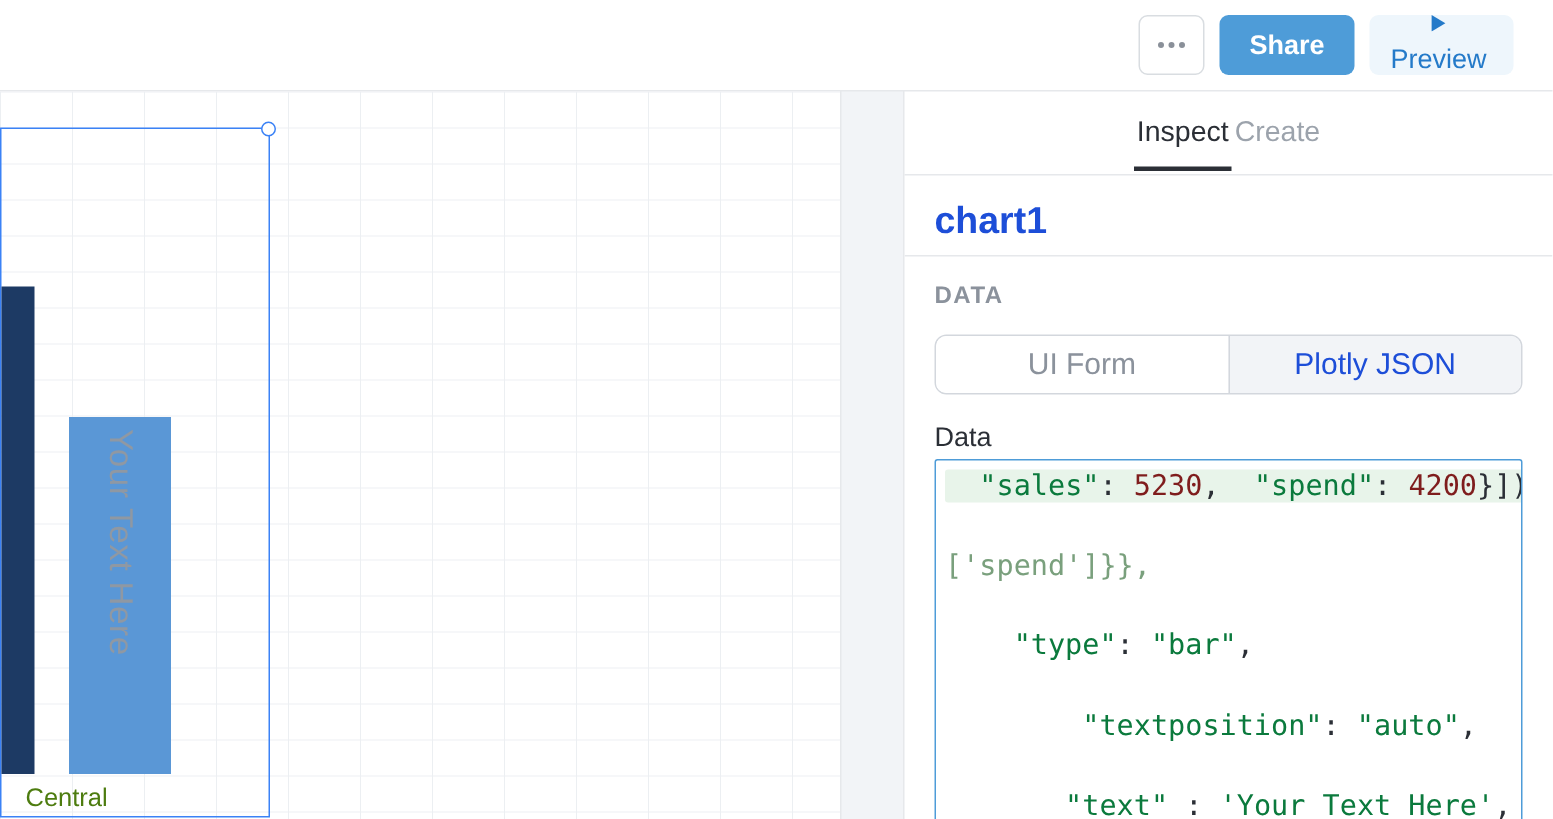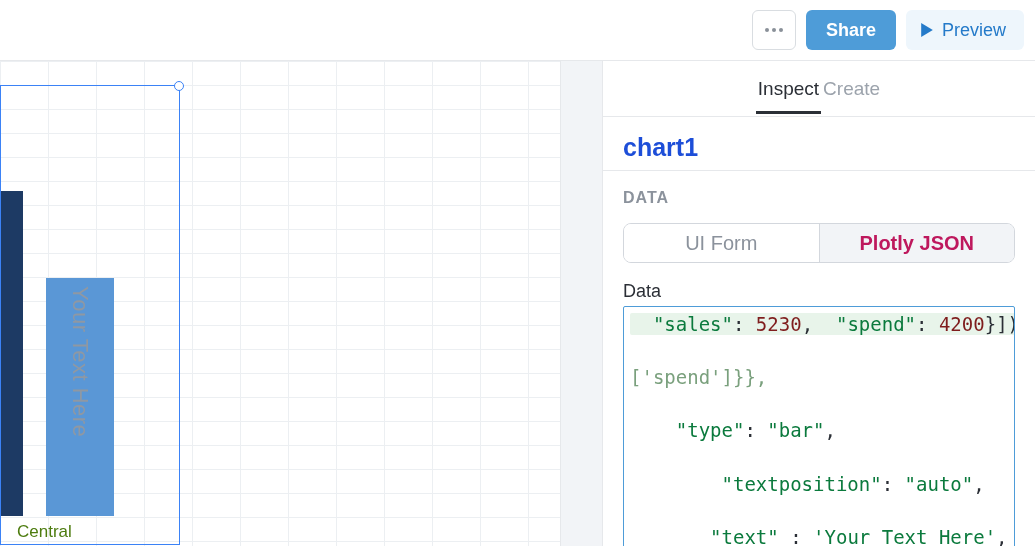--- a/index.html
+++ b/index.html
@@ -2,37 +2,37 @@
 <html><head>
 <meta charset="utf-8">
 <style>
   * { box-sizing: border-box; margin: 0; padding: 0; }
   html, body { width: 1035px; height: 546px; overflow: hidden; font-family: -apple-system, BlinkMacSystemFont, "Segoe UI", Helvetica, Arial, sans-serif; background: #fff; color: #1a1a1a; }
 
   
   .top-toolbar {
     position: absolute; top: 0; left: 0; right: 0; height: 60px;
     display: flex; justify-content: flex-end; align-items: center;
-    padding-right: 11px; gap: 10px; background: #fff;
+    padding-right: 26px; gap: 10px; background: #fff;
   }
   .more-btn {
     width: 44px; height: 40px; border: 1px solid #d9dde1; border-radius: 6px;
     background: #fff; display: flex; align-items: center; justify-content: center;
     cursor: pointer;
   }
   .more-dots { display: flex; gap: 3px; }
   .more-dots span { width: 4px; height: 4px; border-radius: 50%; background: #8a9099; }
   .share-btn {
     height: 40px; padding: 0 20px; background: #4e9cd8; color: #fff;
     border: none; border-radius: 6px; font-size: 18px; font-weight: 600; cursor: pointer;
   }
   .preview-btn {
     height: 40px; padding: 0 18px 0 14px; background: #eef6fc; color: #247ac9;
     border: none; border-radius: 6px; font-size: 18px; font-weight: 500; cursor: pointer;
-    display: flex; align-items: center; gap: 8px;
+    display: flex; align-items: center; gap: 8px; flex-direction: column;
   }
   .preview-btn svg { fill: #247ac9; }
 
   
   .canvas-wrap {
     position: absolute; left: 0; top: 60px; width: 560px; bottom: 0;
     background: #fff; border-top: 1px solid #e6e8eb; overflow: hidden;
   }
   .sheet-grid {
     position: absolute; inset: 0;
@@ -98,21 +98,21 @@
   }
   .seg-control {
     display: flex; border: 1px solid #d3d7dd; border-radius: 8px; overflow: hidden; margin-bottom: 18px;
     height: 40px;
   }
   .seg-btn {
     flex: 1; display: flex; align-items: center; justify-content: center;
     font-size: 20px; color: #8b929c; cursor: pointer; background: #fff;
   }
   .seg-btn + .seg-btn { border-left: 1px solid #d3d7dd; }
-  .seg-btn.active { background: #f2f4f7; color: #be185d; font-weight: bold; }
+  .seg-btn.active { background: #f2f4f7; color: #1d4ed8; }
   .sub-label { font-size: 18px; color: #2b2f36; margin-bottom: 4px; }
 
   
   .code-box {
     border: 1px solid #4e9cd8; border-radius: 2px; padding: 4px 6px 10px 6px;
     font-family: ui-monospace, SFMono-Regular, Menlo, Consolas, monospace;
     font-size: 19px; line-height: 1.4; overflow: hidden; background: #fff;
     white-space: pre;
   }
   .code-box .line { display: block; }

